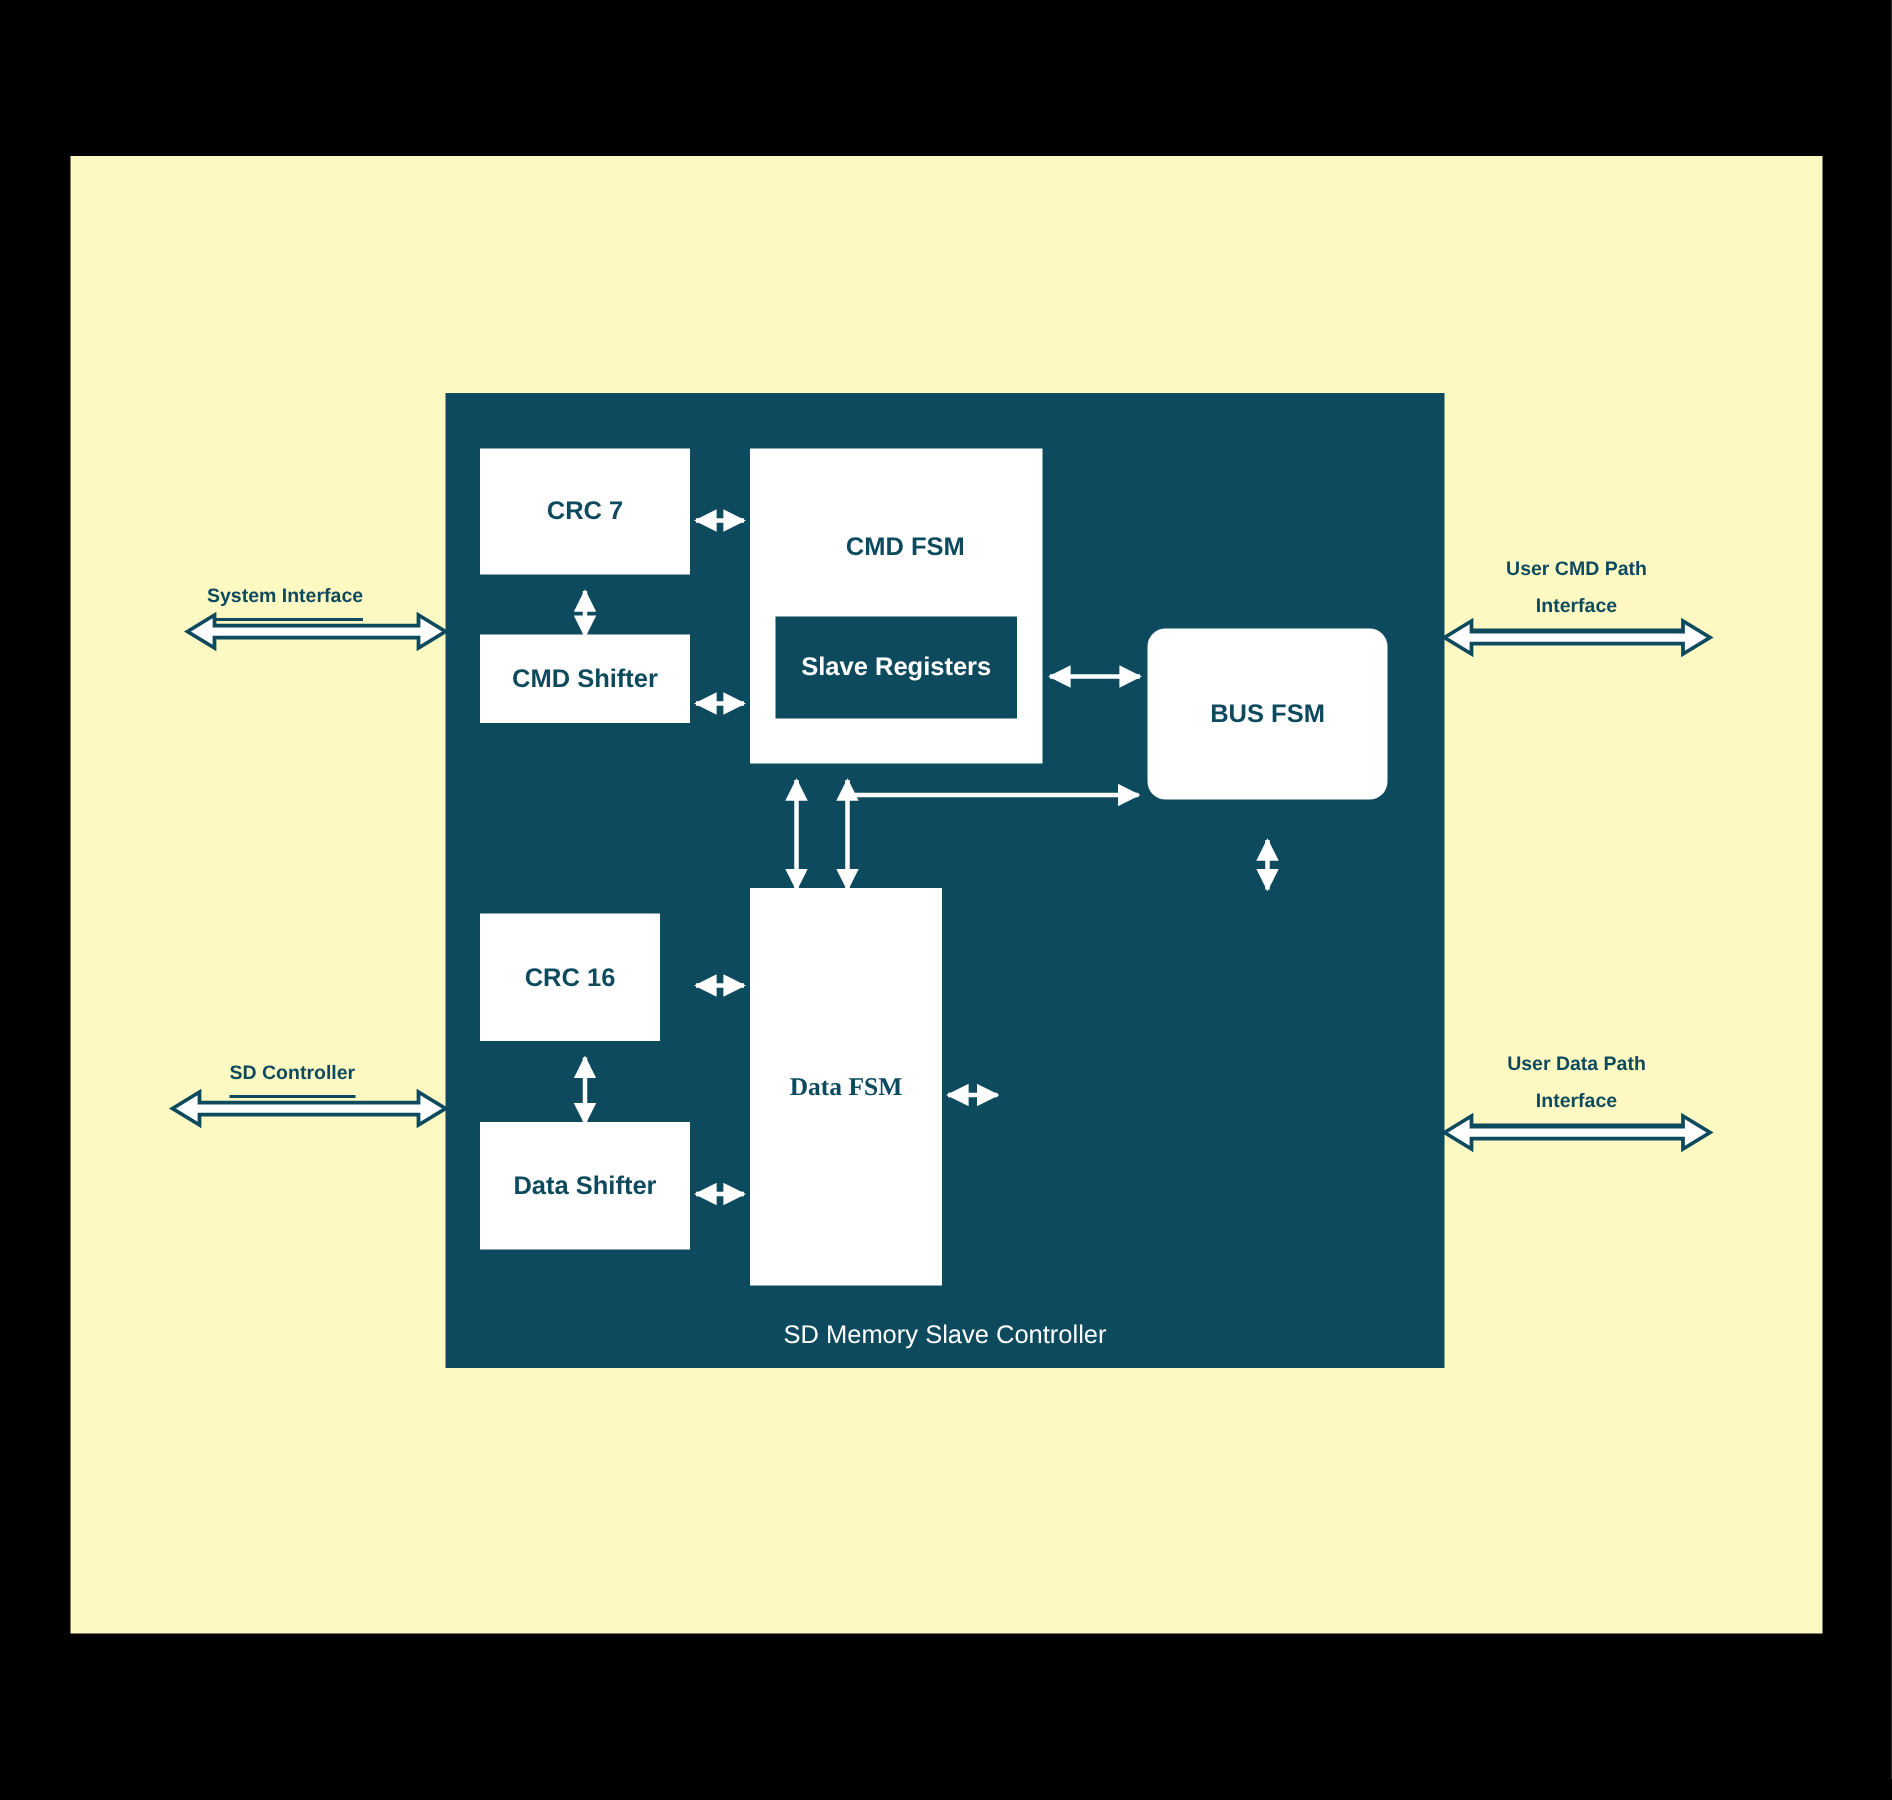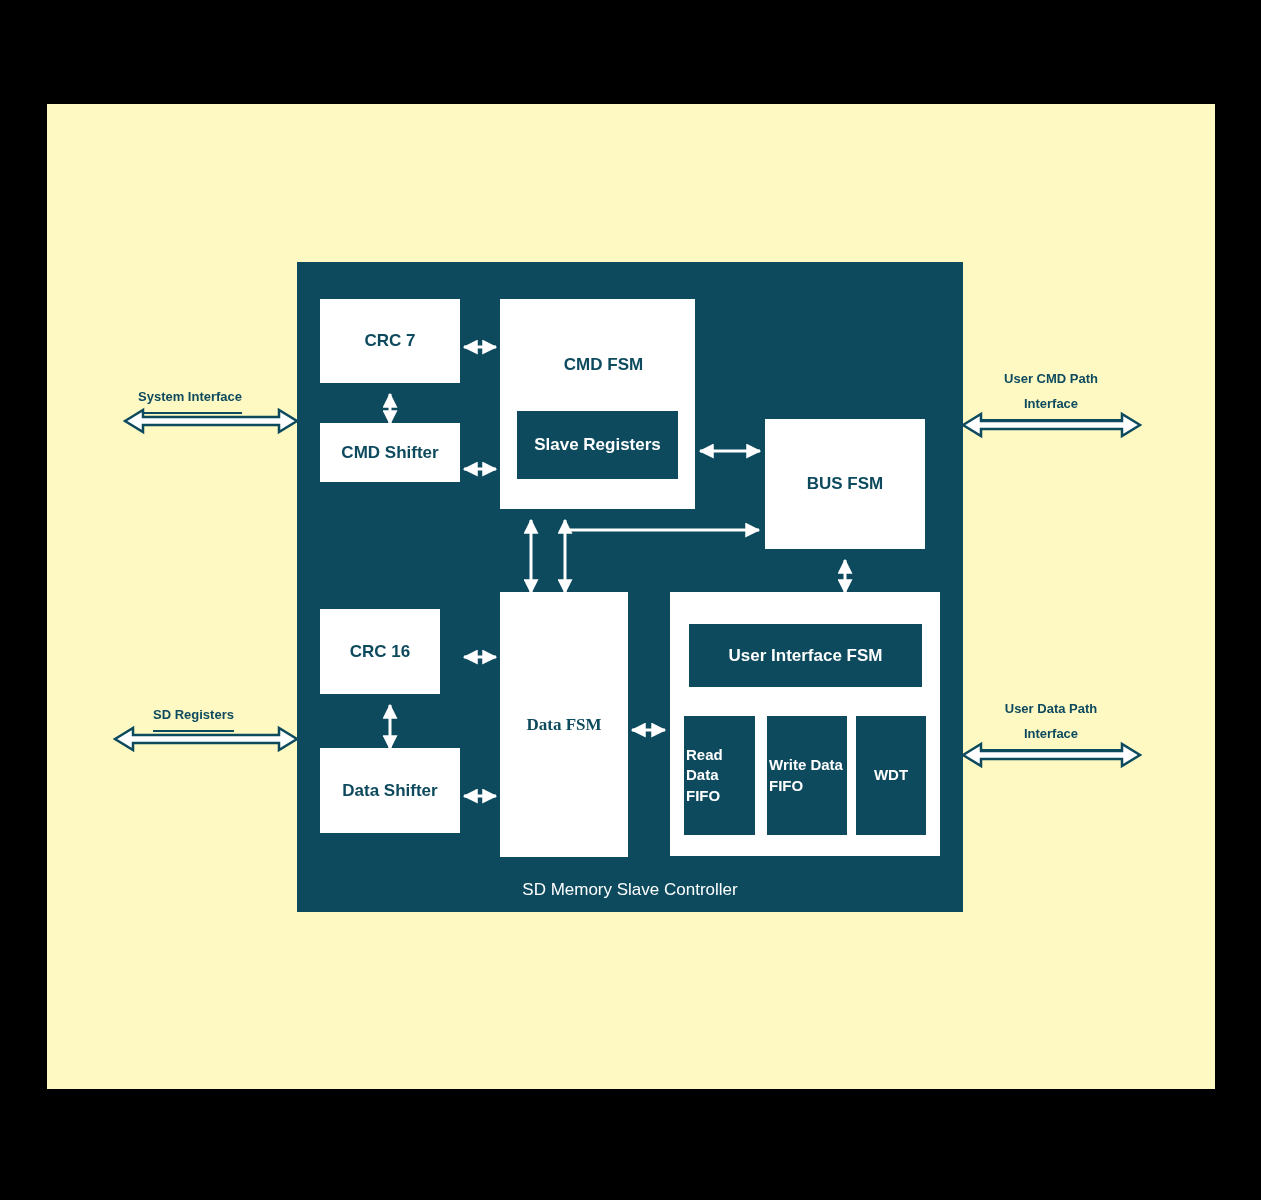--- a/index.html
+++ b/index.html
@@ -23,21 +23,21 @@
     font-weight: bold; font-size: 17px; text-align: left;
     display: flex; align-items: center; justify-content: center;
   }
 
   .crc7        { left: 23px;  top: 37px;  width: 140px; height: 84px; }
   .cmdfsm      { left: 203px; top: 37px;  width: 195px; height: 210px;
                  flex-direction: column; justify-content: flex-start; }
   .cmdfsm .cmdfsm-label { margin-top: 56px; margin-left: 12px; }
   .slaveregs   { left: 17px;  top: 112px; width: 161px; height: 68px; }
   .cmdshifter  { left: 23px;  top: 161px; width: 140px; height: 59px; }
-  .busfsm      { left: 468px; top: 157px; width: 160px; height: 130px; }
+  .busfsm      { left: 468px; top: 157px; width: 160px; height: 114px; border-radius: 12px; }
   .crc16       { left: 23px;  top: 347px; width: 120px; height: 85px; }
   .datafsm     { left: 203px; top: 330px; width: 128px; height: 265px; font-family: Liberation Serif, serif; }
   .datashifter { left: 23px;  top: 486px; width: 140px; height: 85px; text-align: right; }
   .group       { left: 373px; top: 330px; width: 270px; height: 264px; }
   .uifsm       { left: 19px;  top: 32px;  width: 233px; height: 63px; }
   .fifo        { font-size: 15px; line-height: 1.35; padding: 2px; }
   .readfifo    { left: 14px;  top: 124px; width: 71px;  height: 119px; }
   .writefifo   { left: 97px;  top: 124px; width: 80px;  height: 119px; }
   .wdtbox      { left: 186px; top: 124px; width: 70px;  height: 119px; }
 
@@ -94,40 +94,26 @@
       </div>
 
       <div class="wbox datafsm">
         <span>Data FSM</span>
       </div>
 
       <div class="wbox datashifter">
         <span>Data Shifter</span>
       </div>
 
-      <div class="wbox group">
-        <div class="dbox uifsm">
-          <span>User Interface FSM</span>
-        </div>
-        <div class="dbox fifo readfifo">
-          <span>Read Data FIFO</span>
-        </div>
-        <div class="dbox fifo writefifo">
-          <span>Write Data FIFO</span>
-        </div>
-        <div class="dbox fifo wdtbox">
-          <span>WDT</span>
-        </div>
-      </div>
 
       <div class="main-title">SD Memory Slave Controller</div>
     </div>
 
     <div class="ext ext-left ext-sys">System Interface</div>
-    <div class="ext ext-left ext-sd">SD Registers</div>
+    <div class="ext ext-left ext-sd">SD Controller</div>
 
     <div class="ext ext-right ext-ucmd">
       <span>User CMD Path</span><br>
       <span>Interface</span>
     </div>
     <div class="ext ext-right ext-udata">
       <span>User Data Path</span><br>
       <span>Interface</span>
     </div>
 

